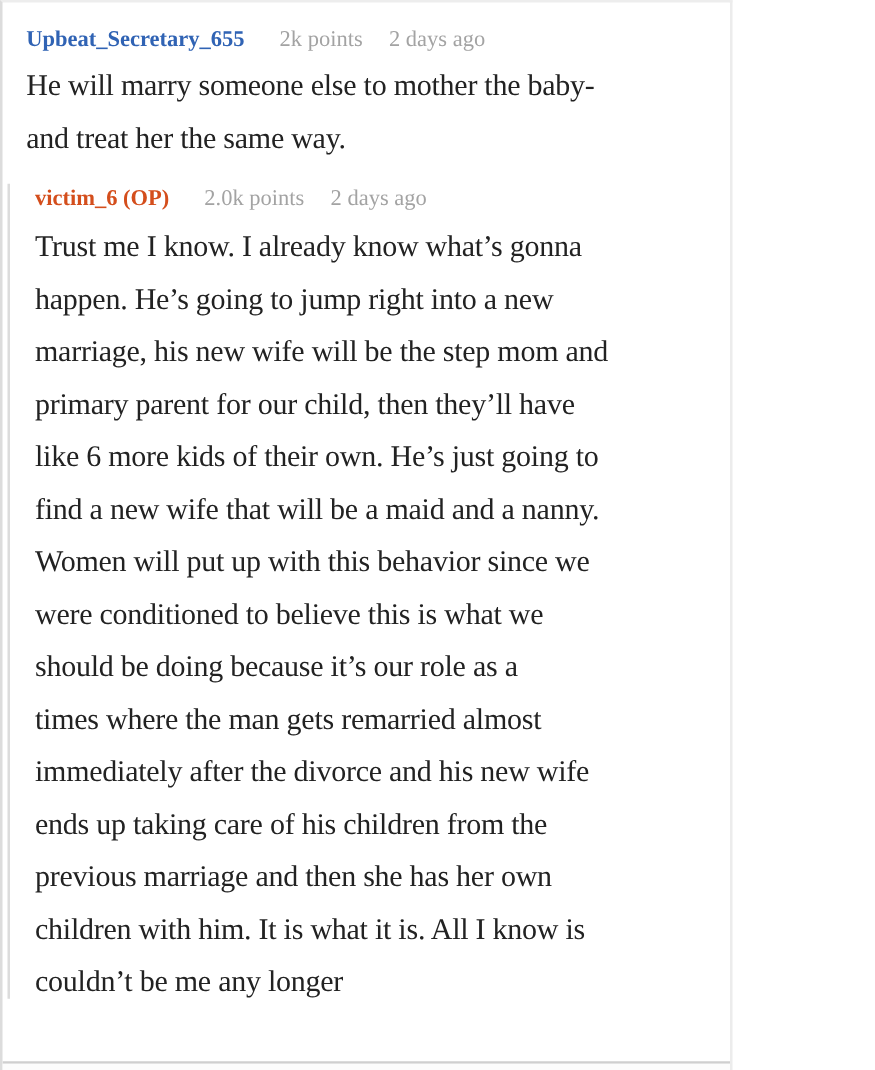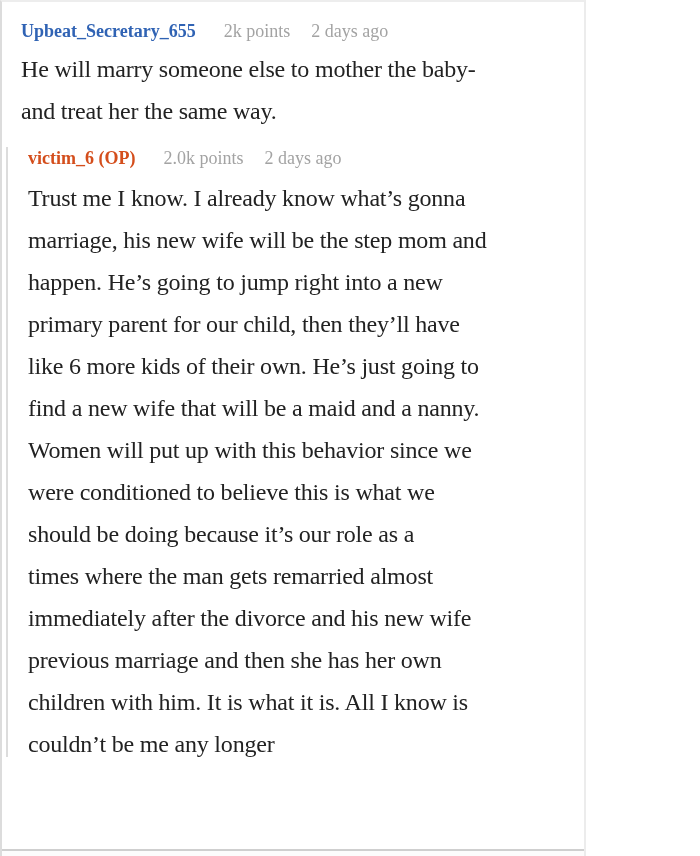--- a/index.html
+++ b/index.html
@@ -93,30 +93,31 @@
 
   <div class="comment comment-reply">
     <div class="thread-line"></div>
     <div class="comment-header">
       <a class="username op">victim_6 (OP)</a>
       <span class="meta points">2.0k points</span>
       <span class="meta time">2 days ago</span>
     </div>
     <div class="comment-body">
         <div>Trust me I know. I already know what’s gonna</div>
+        <div>happen. He’s going to jump right into a new</div>
         <div>marriage, his new wife will be the step mom and</div>
-        <div>happen. He’s going to jump right into a new</div>
         <div>primary parent for our child, then they’ll have</div>
         <div>like 6 more kids of their own. He’s just going to</div>
         <div>find a new wife that will be a maid and a nanny.</div>
         <div>Women will put up with this behavior since we</div>
         <div>were conditioned to believe this is what we</div>
         <div>should be doing because it’s our role as a</div>
         <div>times where the man gets remarried almost</div>
         <div>immediately after the divorce and his new wife</div>
+        <div>ends up taking care of his children from the</div>
         <div>previous marriage and then she has her own</div>
         <div>children with him. It is what it is. All I know is</div>
         <div>couldn’t be me any longer</div>
       </div>
   </div>
 
   <div class="bottom-divider"></div>
   <div class="below-strip"></div>
 </div>
 

